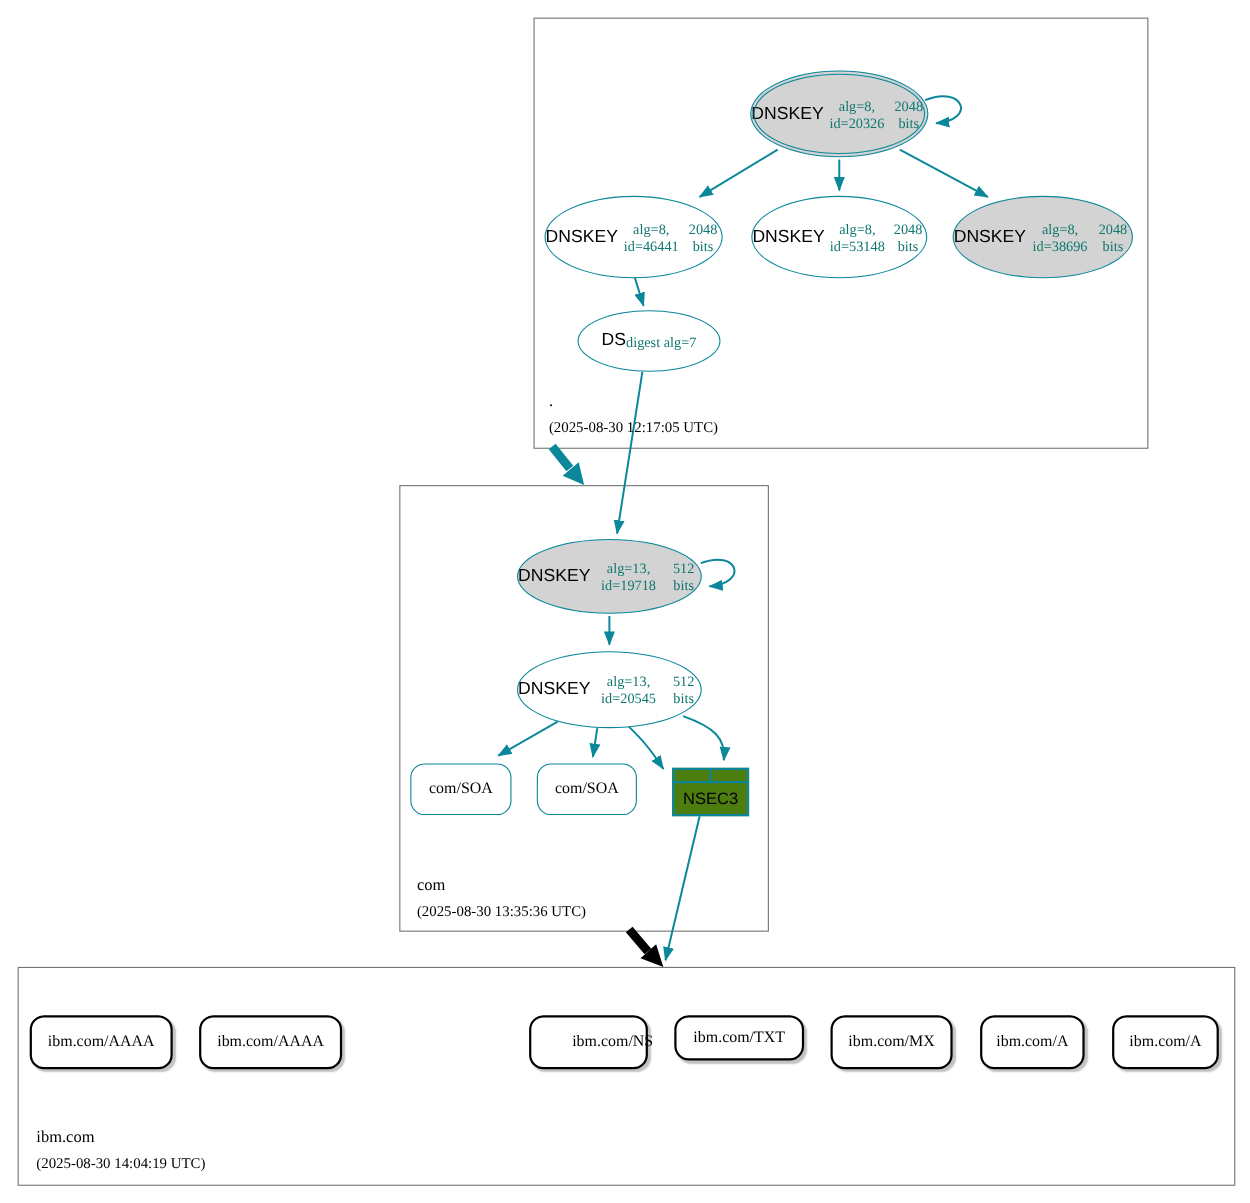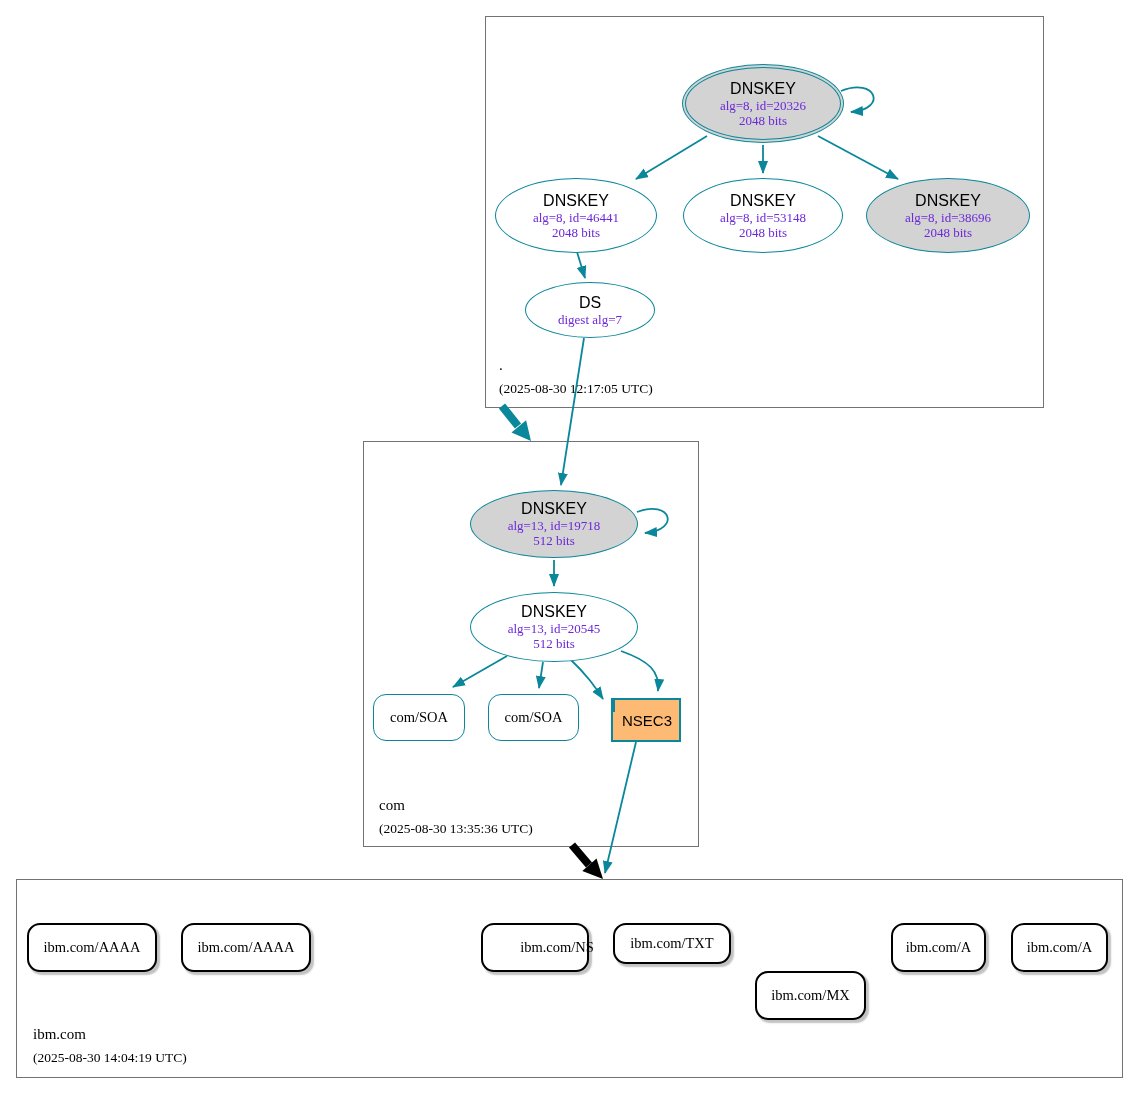--- a/index.html
+++ b/index.html
@@ -16,42 +16,42 @@
     white-space:nowrap;
   }
   .zone-ts{
     position:absolute;font-family:"Liberation Serif", serif;font-size:13.5px;color:#000;
     white-space:nowrap;
   }
   svg.edges{position:absolute;left:0;top:0;pointer-events:none;}
 
   .ellipse-node{
     position:absolute;border:1.8px solid #0a879a;border-radius:50%;
-    display:flex;flex-direction:column;align-items:center;justify-content:center;
+    display:flex;flex-direction:row;align-items:center;justify-content:center;
     text-align:center;box-sizing:border-box;background:#ffffff;
   }
   .ellipse-node.gray{background:#d3d3d3;}
   .ellipse-node .inner-ring{
     position:absolute;left:2px;top:2px;right:2px;bottom:2px;
     border:1.8px solid #0a879a;border-radius:50%;pointer-events:none;
   }
   .node-title{font-size:16px;color:#000;line-height:18px;}
-  .node-detail{font-family:"Liberation Serif", serif;font-size:13px;color:#6d28d9;line-height:15px;}
+  .node-detail{font-family:"Liberation Serif", serif;font-size:13px;color:#0f766e;line-height:15px;}
 
   .rr-node{
     position:absolute;border:1.8px solid #0a879a;border-radius:13px;background:#fff;
     display:flex;align-items:center;justify-content:center;box-sizing:border-box;
     font-size:14.5px;color:#000;white-space:nowrap;font-family:Liberation Serif, serif;
   }
   .rr-node.black{
     border:2.2px solid #000;box-shadow:2.5px 2.5px 1.5px rgba(80,80,80,0.35);
   }
   .nsec3-node{
-    position:absolute;border:2.6px solid #0a879a;background:#fdba74;
-    box-sizing:border-box;display:flex;flex-direction:row;
+    position:absolute;border:2.6px solid #0a879a;background:#4d7c0f;
+    box-sizing:border-box;display:flex;flex-direction:column;
   }
   .nsec3-header{
     display:flex;height:10px;border-bottom:2.6px solid #0a879a;
   }
   .nsec3-header .cell{flex:1;}
   .nsec3-header .cell+.cell{border-left:2.6px solid #0a879a;}
   .nsec3-label{
     flex:1;display:flex;align-items:center;justify-content:center;
     font-size:15px;color:#000;
   }
@@ -166,21 +166,21 @@
   </div>
   <div class="rr-node black" style="left:181px;top:923px;width:130px;height:49px;">
     <span>ibm.com/AAAA</span>
   </div>
   <div class="rr-node black" style="left:481px;top:923px;width:108px;height:49px;padding-left:44px;">
     <span>ibm.com/NS</span>
   </div>
   <div class="rr-node black" style="left:613px;top:923px;width:118px;height:41px;">
     <span>ibm.com/TXT</span>
   </div>
-  <div class="rr-node black" style="left:755px;top:923px;width:111px;height:49px;margin-top:48px;">
+  <div class="rr-node black" style="left:755px;top:923px;width:111px;height:49px;">
     <span>ibm.com/MX</span>
   </div>
   <div class="rr-node black" style="left:891px;top:923px;width:95px;height:49px;">
     <span>ibm.com/A</span>
   </div>
   <div class="rr-node black" style="left:1011px;top:923px;width:97px;height:49px;">
     <span>ibm.com/A</span>
   </div>
 
   <div class="zone-name" style="left:33px;top:1026px;">ibm.com</div>

